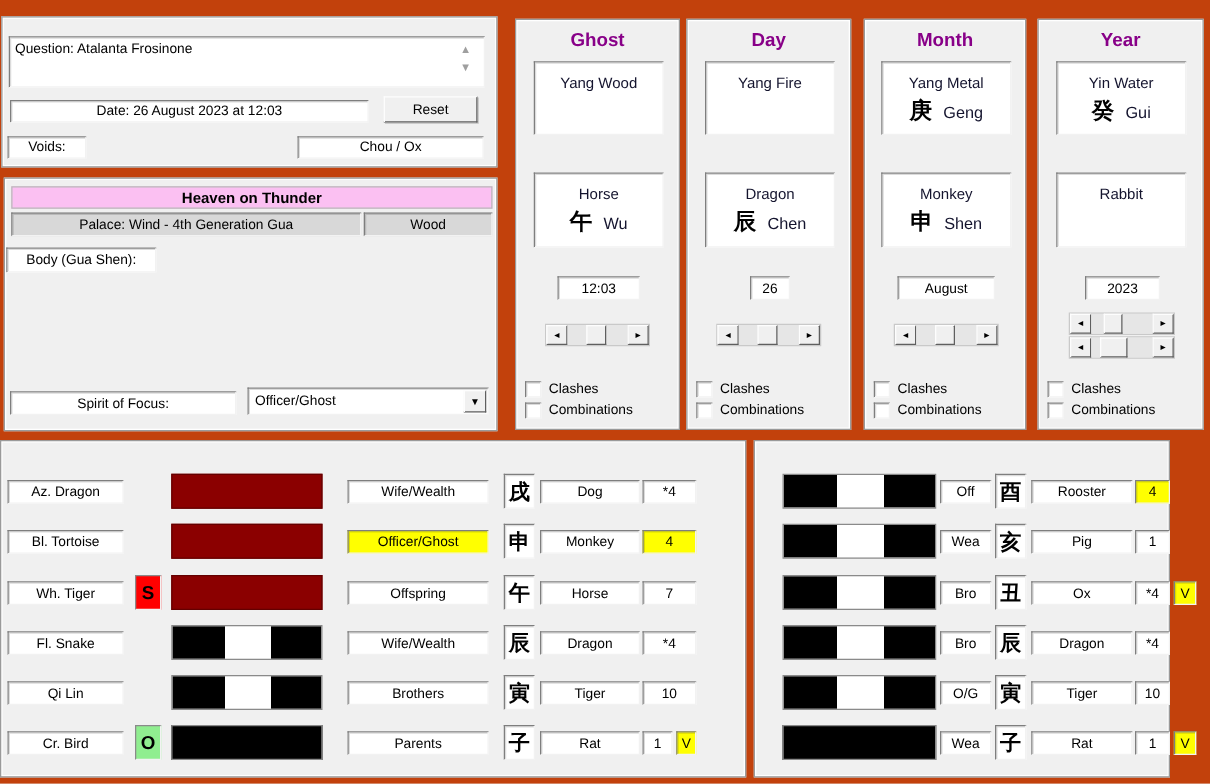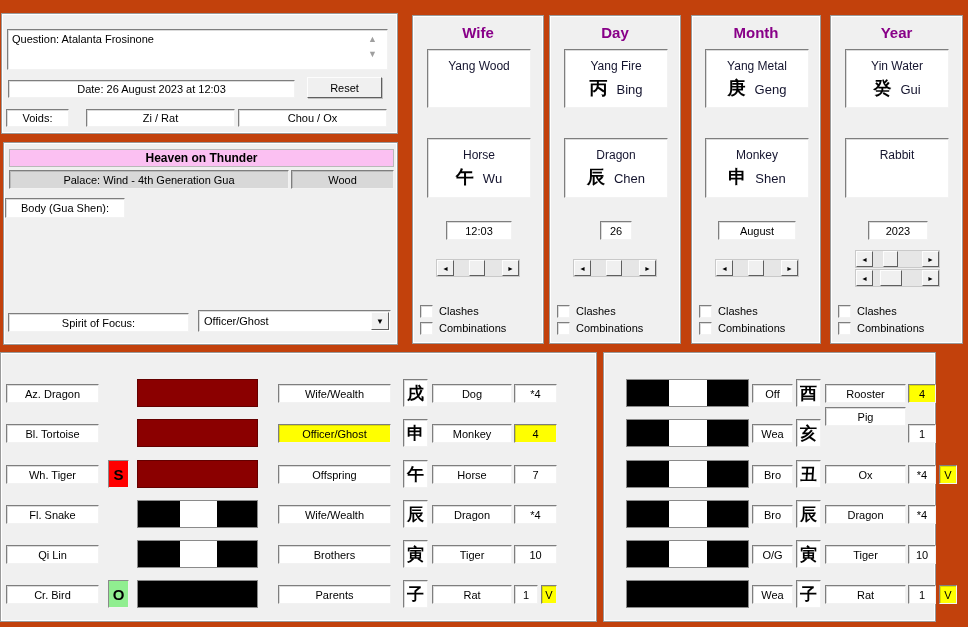--- a/index.html
+++ b/index.html
@@ -88,38 +88,37 @@
     <div class="qbox" style="left:5px;top:15px;width:381px;height:41px">
       <span>Question: Atalanta Frosinone</span>
     </div>
     <div class="qarrows" style="left:363px;top:18px">
       <span class="qarrow">▲</span>
       <span class="qarrow">▼</span>
     </div>
     <div class="box" style="left:6px;top:66px;width:287px;height:18px">Date: 26 August 2023 at 12:03</div>
     <div class="btn" style="left:305px;top:63px;width:75px;height:21px">Reset</div>
     <div class="box" style="left:4px;top:95px;width:63px;height:18px">Voids:</div>
-    <div class="box" style="left:84px;top:95px;width:149px;height:18px">Zi / Rat</div>
     <div class="box" style="left:236px;top:95px;width:149px;height:18px">Chou / Ox</div>
   </div>
 
   <div class="panel" style="left:3px;top:142px;width:395px;height:203px">
     <div class="pinkbar" style="left:5px;top:6px;width:385px;height:18px">Heaven on Thunder</div>
     <div class="box gray" style="left:5px;top:27px;width:280px;height:19px">Palace: Wind  -  4th Generation Gua</div>
     <div class="box gray" style="left:287px;top:27px;width:103px;height:19px">Wood</div>
     <div class="box" style="left:1px;top:55px;width:120px;height:20px">Body (Gua Shen):</div>
     <div class="box" style="left:4px;top:170px;width:181px;height:19px">Spirit of Focus:</div>
     <div class="combo" style="left:194px;top:167px;width:193px;height:22px">
       <span class="ctext">Officer/Ghost</span>
       <span class="cbtn">▼</span>
     </div>
   </div>
 
   <div class="panel" style="left:412px;top:15px;width:132px;height:329px">
-    <div class="ptitle">Wife</div>
+    <div class="ptitle">Ghost</div>
     <div class="pbox" style="top:33px;height:59px">
       <div class="pname">Yang Wood</div>
     </div>
     <div class="pbox" style="top:122px;height:60px">
       <div class="pname">Horse</div>
       <div class="pcnrow"><span class="cn">午</span><span>Wu</span></div>
     </div>
     <div class="pvalue" style="left:33px;top:205px;width:66px">12:03</div>
     <div class="hscroll" style="left:23px;top:243px;width:84px">
       <span class="sbtn">◄</span>
@@ -135,21 +134,20 @@
     <div class="cbrow" style="top:305px">
         <span class="cb"></span>
         <span class="cblabel">Combinations</span>
       </div>
   </div>
 
   <div class="panel" style="left:549px;top:15px;width:132px;height:329px">
     <div class="ptitle">Day</div>
     <div class="pbox" style="top:33px;height:59px">
       <div class="pname">Yang Fire</div>
-      <div class="pcnrow"><span class="cn">丙</span><span>Bing</span></div>
     </div>
     <div class="pbox" style="top:122px;height:60px">
       <div class="pname">Dragon</div>
       <div class="pcnrow"><span class="cn">辰</span><span>Chen</span></div>
     </div>
     <div class="pvalue" style="left:50px;top:205px;width:32px">26</div>
     <div class="hscroll" style="left:23px;top:243px;width:84px">
       <span class="sbtn">◄</span>
       <span class="strack">
           <span class="sthumb"></span>
@@ -319,21 +317,21 @@
       <div class="numwrap" style="left:304px;top:31px;width:49px">
         <div class="box num fixed hl">4</div>
 
       </div>
     </div>
 
     <div>
       <div class="bar yin" style="left:22px;top:66px;width:123px"></div>
       <div class="box" style="left:148px;top:71px;width:41px;height:19px">Wea</div>
       <div class="cnbox" style="left:192px;top:66px">亥</div>
-      <div class="box" style="left:221px;top:54px;width:81px;height:19px">Pig</div>
+      <div class="box" style="left:221px;top:71px;width:81px;height:19px">Pig</div>
       <div class="numwrap" style="left:304px;top:71px;width:49px">
         <div class="box num fixed">1</div>
 
       </div>
     </div>
 
     <div>
       <div class="bar yin" style="left:22px;top:107px;width:123px"></div>
       <div class="box" style="left:148px;top:112px;width:41px;height:19px">Bro</div>
       <div class="cnbox" style="left:192px;top:107px">丑</div>

